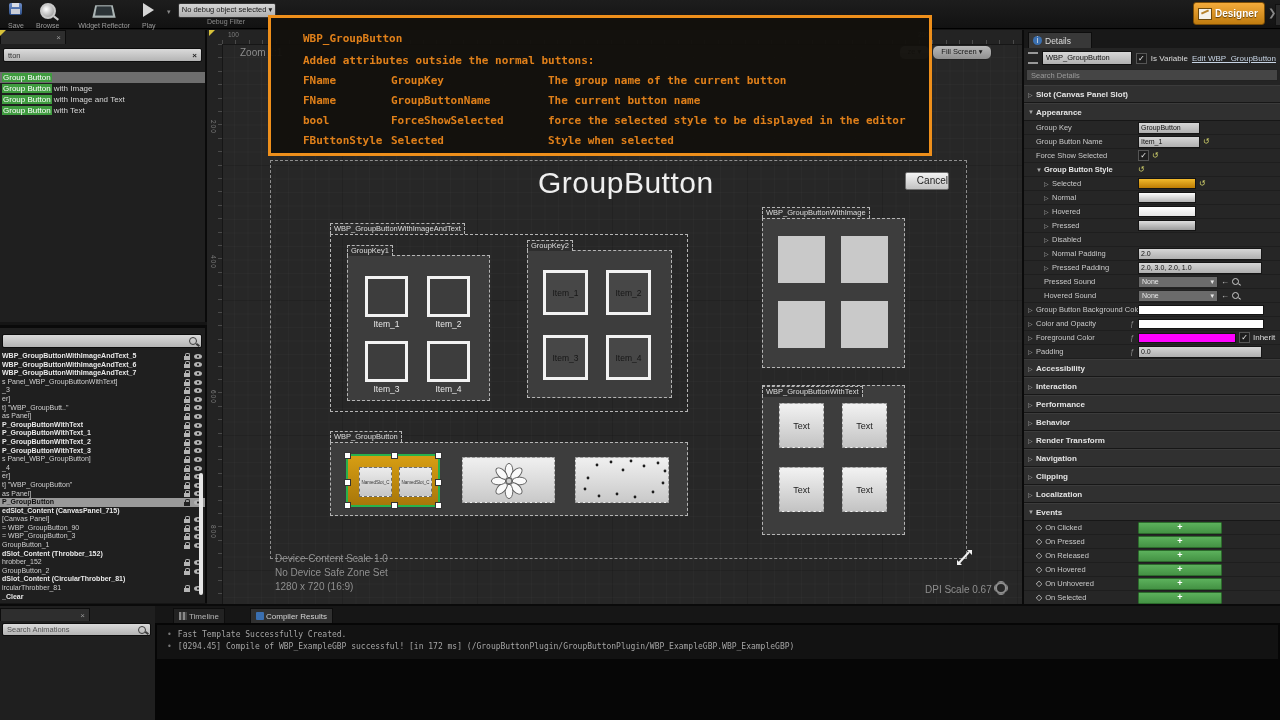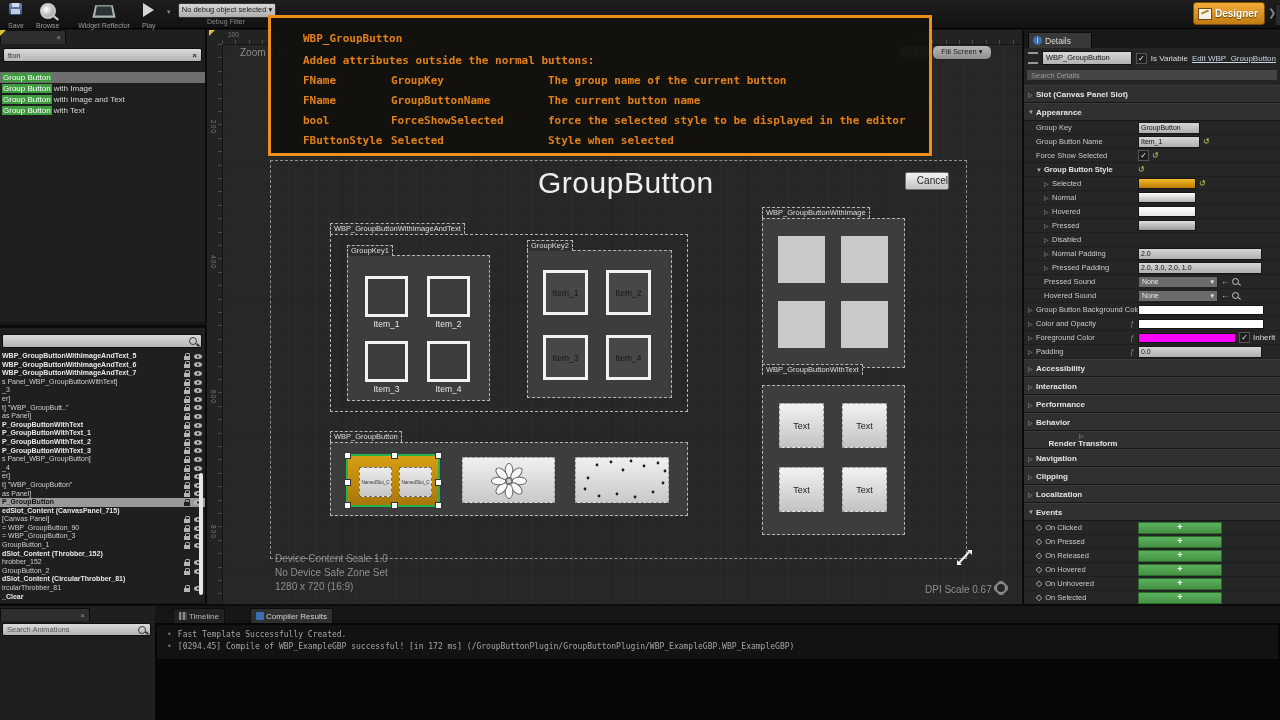--- a/index.html
+++ b/index.html
@@ -478,21 +478,21 @@
   <div class="wsq fill2" style="left:543px;top:335px;width:45px;height:45px;">Item_3</div>
   <div class="wsq fill2" style="left:606px;top:335px;width:45px;height:45px;">Item_4</div>
 
   <div class="dashlabel" style="left:762px;top:207px;">WBP_GroupButtonWithImage</div>
   <div class="dashbox gpanel" style="left:762px;top:218px;width:143px;height:150px;"></div>
   <div class="imgsq" style="left:778px;top:236px;width:47px;height:47px;"></div>
   <div class="imgsq" style="left:841px;top:236px;width:47px;height:47px;"></div>
   <div class="imgsq" style="left:778px;top:301px;width:47px;height:47px;"></div>
   <div class="imgsq" style="left:841px;top:301px;width:47px;height:47px;"></div>
 
-  <div class="dashlabel" style="left:762px;top:364px;">WBP_GroupButtonWithText</div>
+  <div class="dashlabel" style="left:762px;top:386px;">WBP_GroupButtonWithText</div>
   <div class="dashbox gpanel" style="left:762px;top:385px;width:143px;height:150px;"></div>
   <div class="txtsq" style="left:779px;top:403px;width:45px;height:45px;">Text</div>
   <div class="txtsq" style="left:842px;top:403px;width:45px;height:45px;">Text</div>
   <div class="txtsq" style="left:779px;top:467px;width:45px;height:45px;">Text</div>
   <div class="txtsq" style="left:842px;top:467px;width:45px;height:45px;">Text</div>
 
   <div class="dashlabel" style="left:330px;top:431px;">WBP_GroupButton</div>
   <div class="dashbox gpanel" style="left:330px;top:442px;width:358px;height:74px;"></div>
 
   <div class="gbtn-sel" style="left:346px;top:454px;width:94px;height:53px;">
@@ -770,21 +770,21 @@
           <div class="dv"></div>
         </div>
         <div class="drow cat">
           <div class="dl" style="padding-left: 4px;">
             <span class="exp">▷</span>
             <span class="dlabel">Behavior</span>
           </div>
           <div class="dv"></div>
         </div>
         <div class="drow cat">
-          <div class="dl" style="padding-left: 4px; flex-direction: column;">
+          <div class="dl" style="padding-left: 4px;">
             <span class="exp">▷</span>
             <span class="dlabel">Render Transform</span>
           </div>
           <div class="dv"></div>
         </div>
         <div class="drow cat">
           <div class="dl" style="padding-left: 4px;">
             <span class="exp">▷</span>
             <span class="dlabel">Navigation</span>
           </div>

